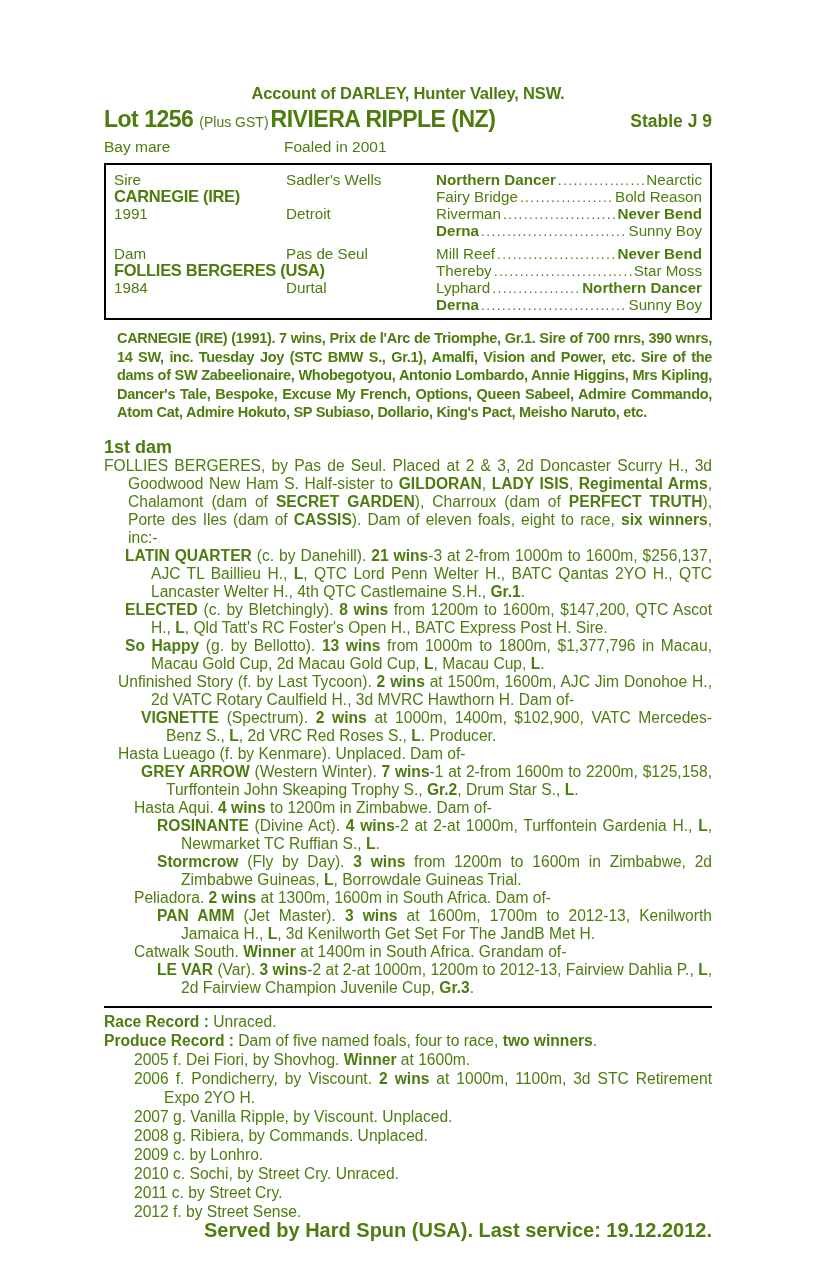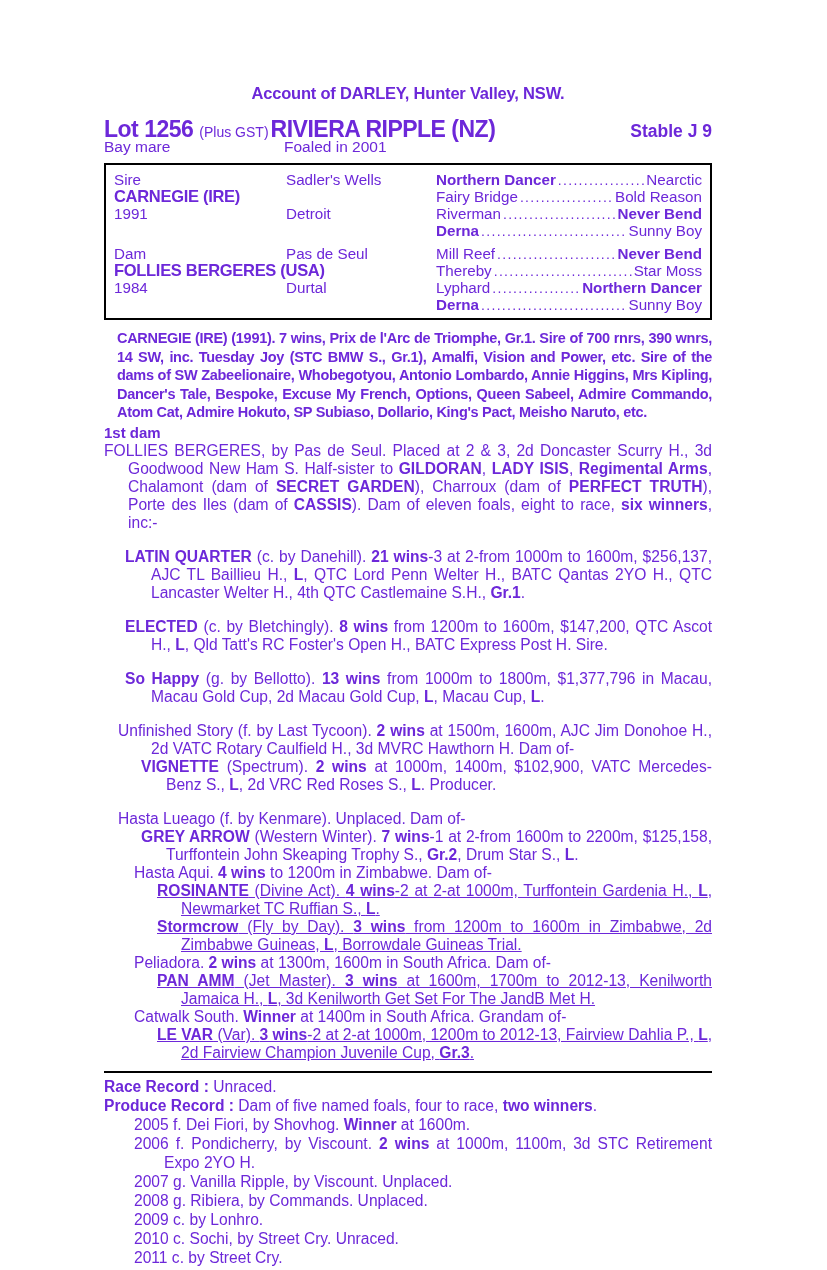--- a/index.html
+++ b/index.html
@@ -1,27 +1,27 @@
 <!DOCTYPE html>
 <html><head>
 <meta charset="utf-8">
 <style>
   html,body{margin:0;padding:0;background:#ffffff;}
-  .page{position:relative;width:716px;height:1270px;background:#fff;color:#6d28d9;
+  .page{position:relative;width:716px;height:1270px;background:#fff;color:#4d7c0f;
         font-family:"Liberation Sans",sans-serif;overflow:hidden;}
   .sheet{position:absolute;left:104px;top:0;width:608px;}
   .b{font-weight:bold;}
   [data-bold="true"]{font-weight:bold;text-align:right;}
 
   
   .account{margin-top:84px;text-align:center;font-weight:bold;font-size:16.5px;line-height:19px;letter-spacing:-0.2px;}
   .lot-row{display:flex;align-items:baseline;margin-top:3px;height:30px;white-space:nowrap;}
   .lot-number{font-weight:bold;font-size:23px;letter-spacing:-0.5px;}
   .gst-note{font-size:14px;margin:0 2px 0 6px;}
-  .horse-name{font-weight:bold;font-size:23px;letter-spacing:-0.5px;margin-top:10px;}
+  .horse-name{font-weight:bold;font-size:23px;letter-spacing:-0.5px;}
   .stable{margin-left:auto;font-weight:bold;font-size:17.5px;}
   .desc-row{display:grid;grid-template-columns:180px 1fr auto;font-size:15.5px;line-height:22px;margin-bottom:5px;}
 
   
   .brand{position:relative;display:inline-block;width:13px;height:15px;font-weight:bold;vertical-align:-1px;}
   .brand-c{position:absolute;left:0;top:-3px;font-size:16px;}
   .brand-5{position:absolute;left:4.6px;top:1.5px;font-size:8.5px;}
 
   
   .ped-box{border:2px solid #000;padding:6px 8px 5px 8px;}
@@ -35,28 +35,28 @@
   .gp-row{display:flex;align-items:baseline;height:17px;line-height:17px;font-size:15.2px;}
   .gp-l,.gp-r{white-space:nowrap;}
   .dots{flex:1 1 auto;overflow:hidden;white-space:nowrap;margin:0 2px;font-size:14px;}
   .dots::after{content:"..........................................................................................";letter-spacing:1.3px;}
 
   
   .blurb{margin:9px 0 0 0;padding-left:13px;font-weight:bold;font-size:14.5px;line-height:18.6px;
          text-align:justify;letter-spacing:-0.3px;}
 
   
-  .dam-heading{margin-top:2px;font-weight:bold;font-size:15px;line-height:17.8px;}
+  .dam-heading{margin-top:17px;font-weight:bold;font-size:18px;line-height:17.8px;}
   .dam-sec p{margin:0;font-size:15.6px;line-height:18px;text-align:justify;}
   p.intro{padding-left:24px;text-indent:-24px;}
-  p.l1{padding-left:47px;text-indent:-33px;margin-top:16px;}
+  p.l1{padding-left:47px;text-indent:-33px;}
   p.l1.bl{text-indent:-26px;}
   p.l2{padding-left:62px;text-indent:-32px;}
   p.l2.bl{text-indent:-25px;}
-  p.l3{padding-left:77px;text-indent:-31px;text-decoration:underline;}
+  p.l3{padding-left:77px;text-indent:-31px;}
   p.l3.bl{text-indent:-24px;}
 
   
   .divider{border:none;border-top:2px solid #000;margin:9px 0 4px 0;height:0;}
   .rec-sec{font-size:15.6px;line-height:19px;}
   .rec-sec p{margin:0;text-align:justify;}
   p.rec-line{padding-left:0;}
   p.prod{padding-left:60px;text-indent:-30px;}
   .service{font-weight:bold;text-align:right;font-size:20px;line-height:19px;}
 </style>

